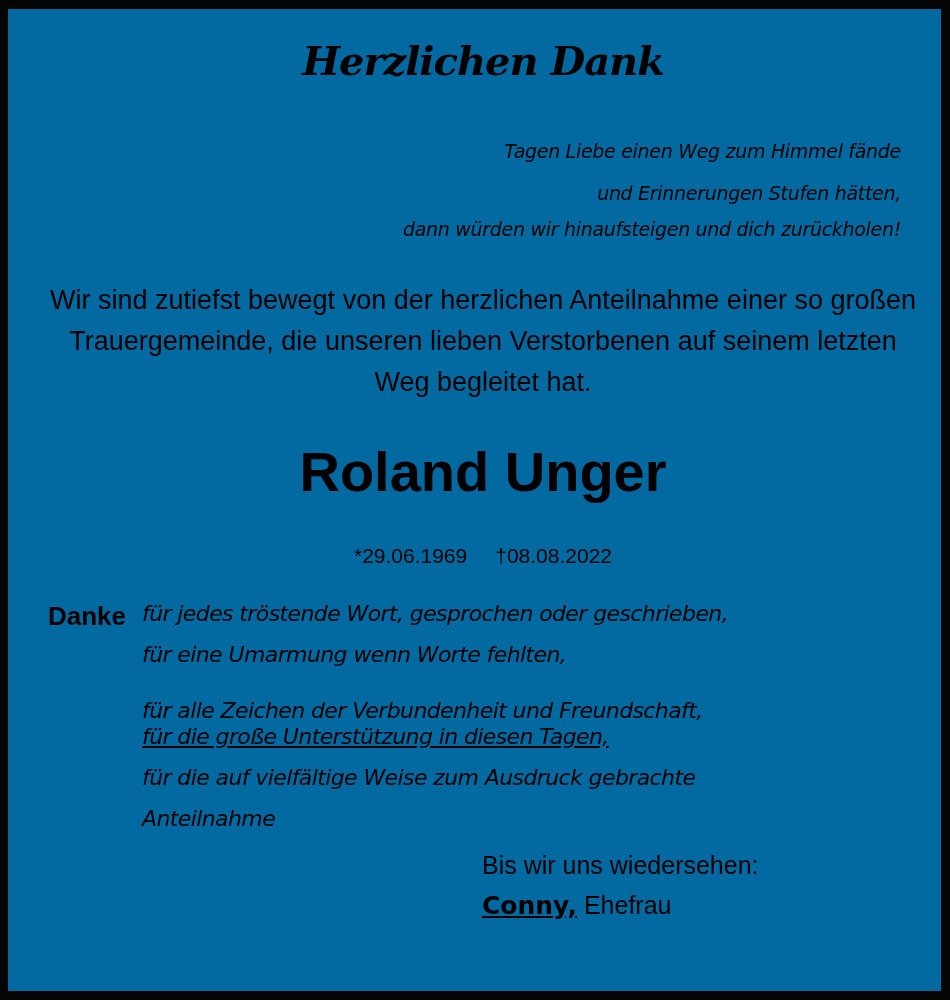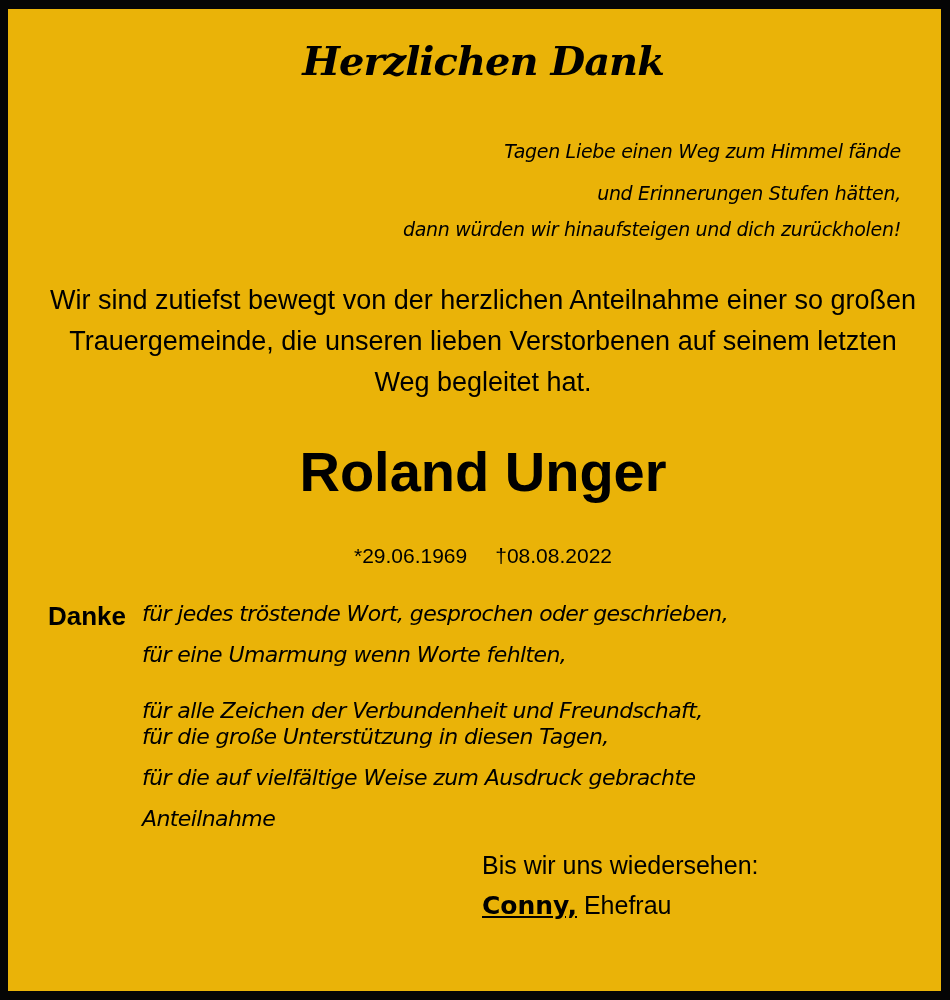--- a/index.html
+++ b/index.html
@@ -1,20 +1,20 @@
 <!DOCTYPE html>
 <html><head>
 <meta charset="utf-8">
 <style>
   html, body { margin: 0; padding: 0; background: #ffffff; }
   body { width: 950px; height: 1000px; position: relative; overflow: hidden; }
   .frame {
     position: absolute; left: 0; top: 0; width: 950px; height: 1000px;
     box-sizing: border-box; border-style: solid; border-color: #050505;
-    border-width: 9px 9px 9px 8px; background: #eab308;
+    border-width: 9px 9px 9px 8px; background: #0369a1;
   }
   .abs { position: absolute; white-space: nowrap; color: #000; }
   .title {
     left: 0; width: 950px; top: 28px; text-align: center;
     font-family: "DejaVu Serif", serif; font-style: italic; font-weight: bold;
     font-size: 40px; letter-spacing: -1px;
   }
   .poem {
     right: 40px; text-align: right;
     font-family: "DejaVu Sans", sans-serif; font-style: italic;
@@ -66,21 +66,21 @@
   <div class="abs name">Roland Unger</div>
 
   <div class="abs dates">
     <span>*29.06.1969</span><span class="sep"></span><span>†08.08.2022</span>
   </div>
 
   <div class="abs danke-word">Danke</div>
   <div class="abs danke-line" style="top:592px;">für jedes tröstende Wort, gesprochen oder geschrieben,</div>
   <div class="abs danke-line" style="top:633px;">für eine Umarmung wenn Worte fehlten,</div>
   <div class="abs danke-line" style="top:674px;margin-top:15px;">für alle Zeichen der Verbundenheit und Freundschaft,</div>
-  <div class="abs danke-line" style="top:715px;">für die große Unterstützung in diesen Tagen,</div>
+  <div class="abs danke-line" style="top:715px;text-decoration:underline;">für die große Unterstützung in diesen Tagen,</div>
   <div class="abs danke-line" style="top:756px;text-align:right;">für die auf vielfältige Weise zum Ausdruck gebrachte</div>
   <div class="abs danke-line" style="top:797px;">Anteilnahme</div>
 
   <div class="abs sign" style="top:842px;">Bis wir uns wiedersehen:</div>
   <div class="abs sign" style="top:882px;">
     <b>Conny,</b>
     <span>Ehefrau</span>
   </div>
 </div>
 

